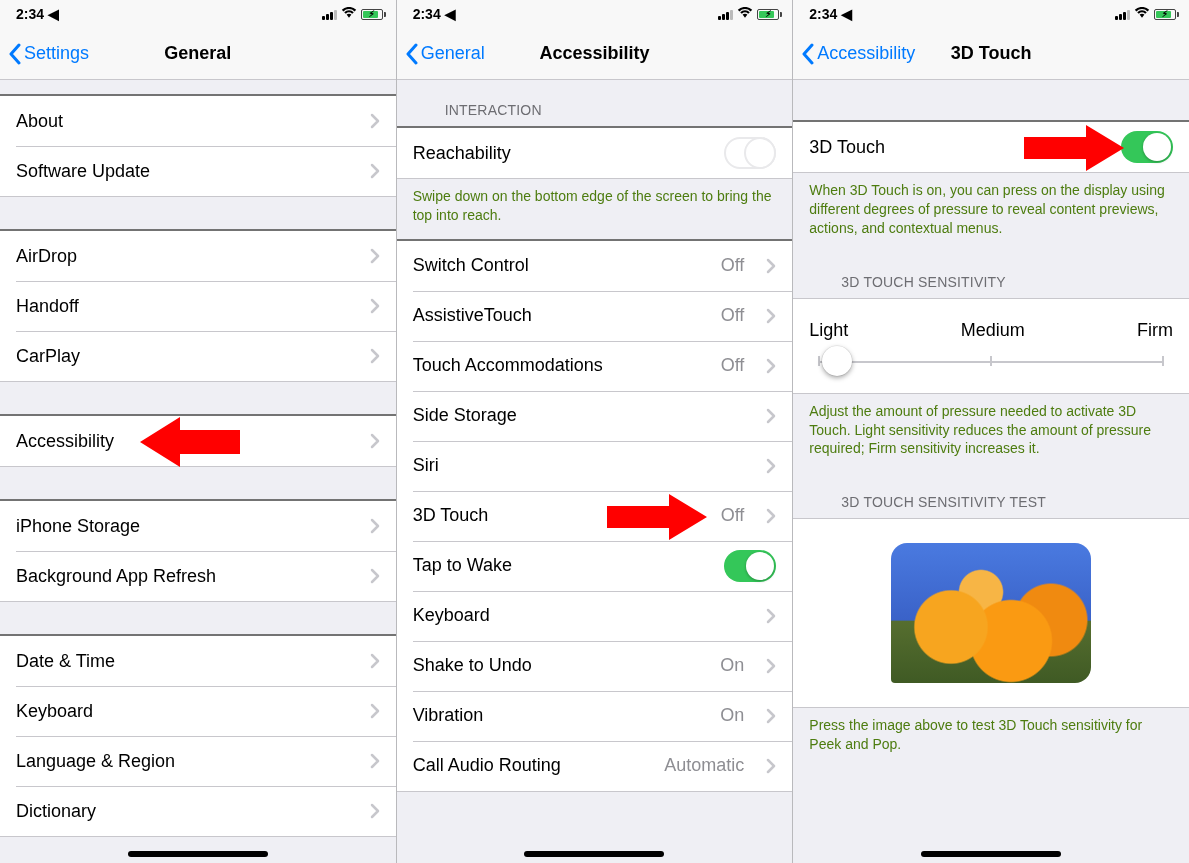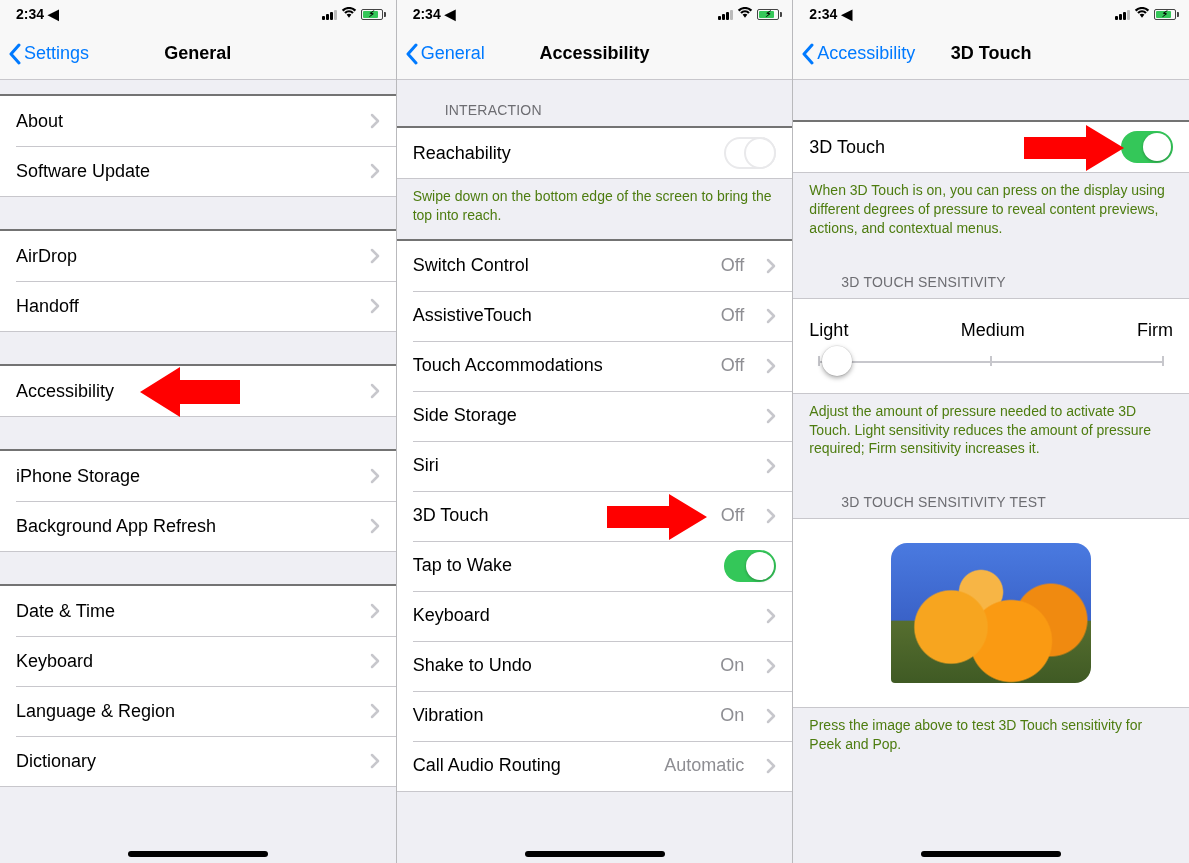--- a/index.html
+++ b/index.html
@@ -9,20 +9,21 @@
     font-family: -apple-system, "Helvetica Neue", Helvetica, Arial, sans-serif;
     background: #ffffff;
     width: 1189px;
     height: 863px;
     overflow: hidden;
   }
   .triptych {
     display: flex;
     width: 1189px;
     height: 863px;
+    justify-content: flex-end;
   }
   .pane {
     flex: 1 1 0;
     position: relative;
     background: #efeff4;
     border-right: 1px solid #b9b9bc;
     overflow: hidden;
     display: flex;
     flex-direction: column;
   }
@@ -268,20 +269,28 @@
             </span>
           </div>
       <div class="row">
             <span class="row-label">Handoff</span>
             <span class="chevron">
               <svg viewBox="0 0 10 16">
                 <polyline points="2,2 8,8 2,14" fill="none" stroke="#c7c7cc" stroke-width="2.5" stroke-linecap="round" stroke-linejoin="round"></polyline>
               </svg>
             </span>
           </div>
+      <div class="row">
+            <span class="row-label">CarPlay</span>
+            <span class="chevron">
+              <svg viewBox="0 0 10 16">
+                <polyline points="2,2 8,8 2,14" fill="none" stroke="#c7c7cc" stroke-width="2.5" stroke-linecap="round" stroke-linejoin="round"></polyline>
+              </svg>
+            </span>
+          </div>
     </div>
     <div class="group-spacer"></div>
     <div class="group" style="position:relative;">
       <div class="row">
             <span class="row-label">Accessibility</span>
             <span class="chevron">
               <svg viewBox="0 0 10 16">
                 <polyline points="2,2 8,8 2,14" fill="none" stroke="#c7c7cc" stroke-width="2.5" stroke-linecap="round" stroke-linejoin="round"></polyline>
               </svg>
             </span>

